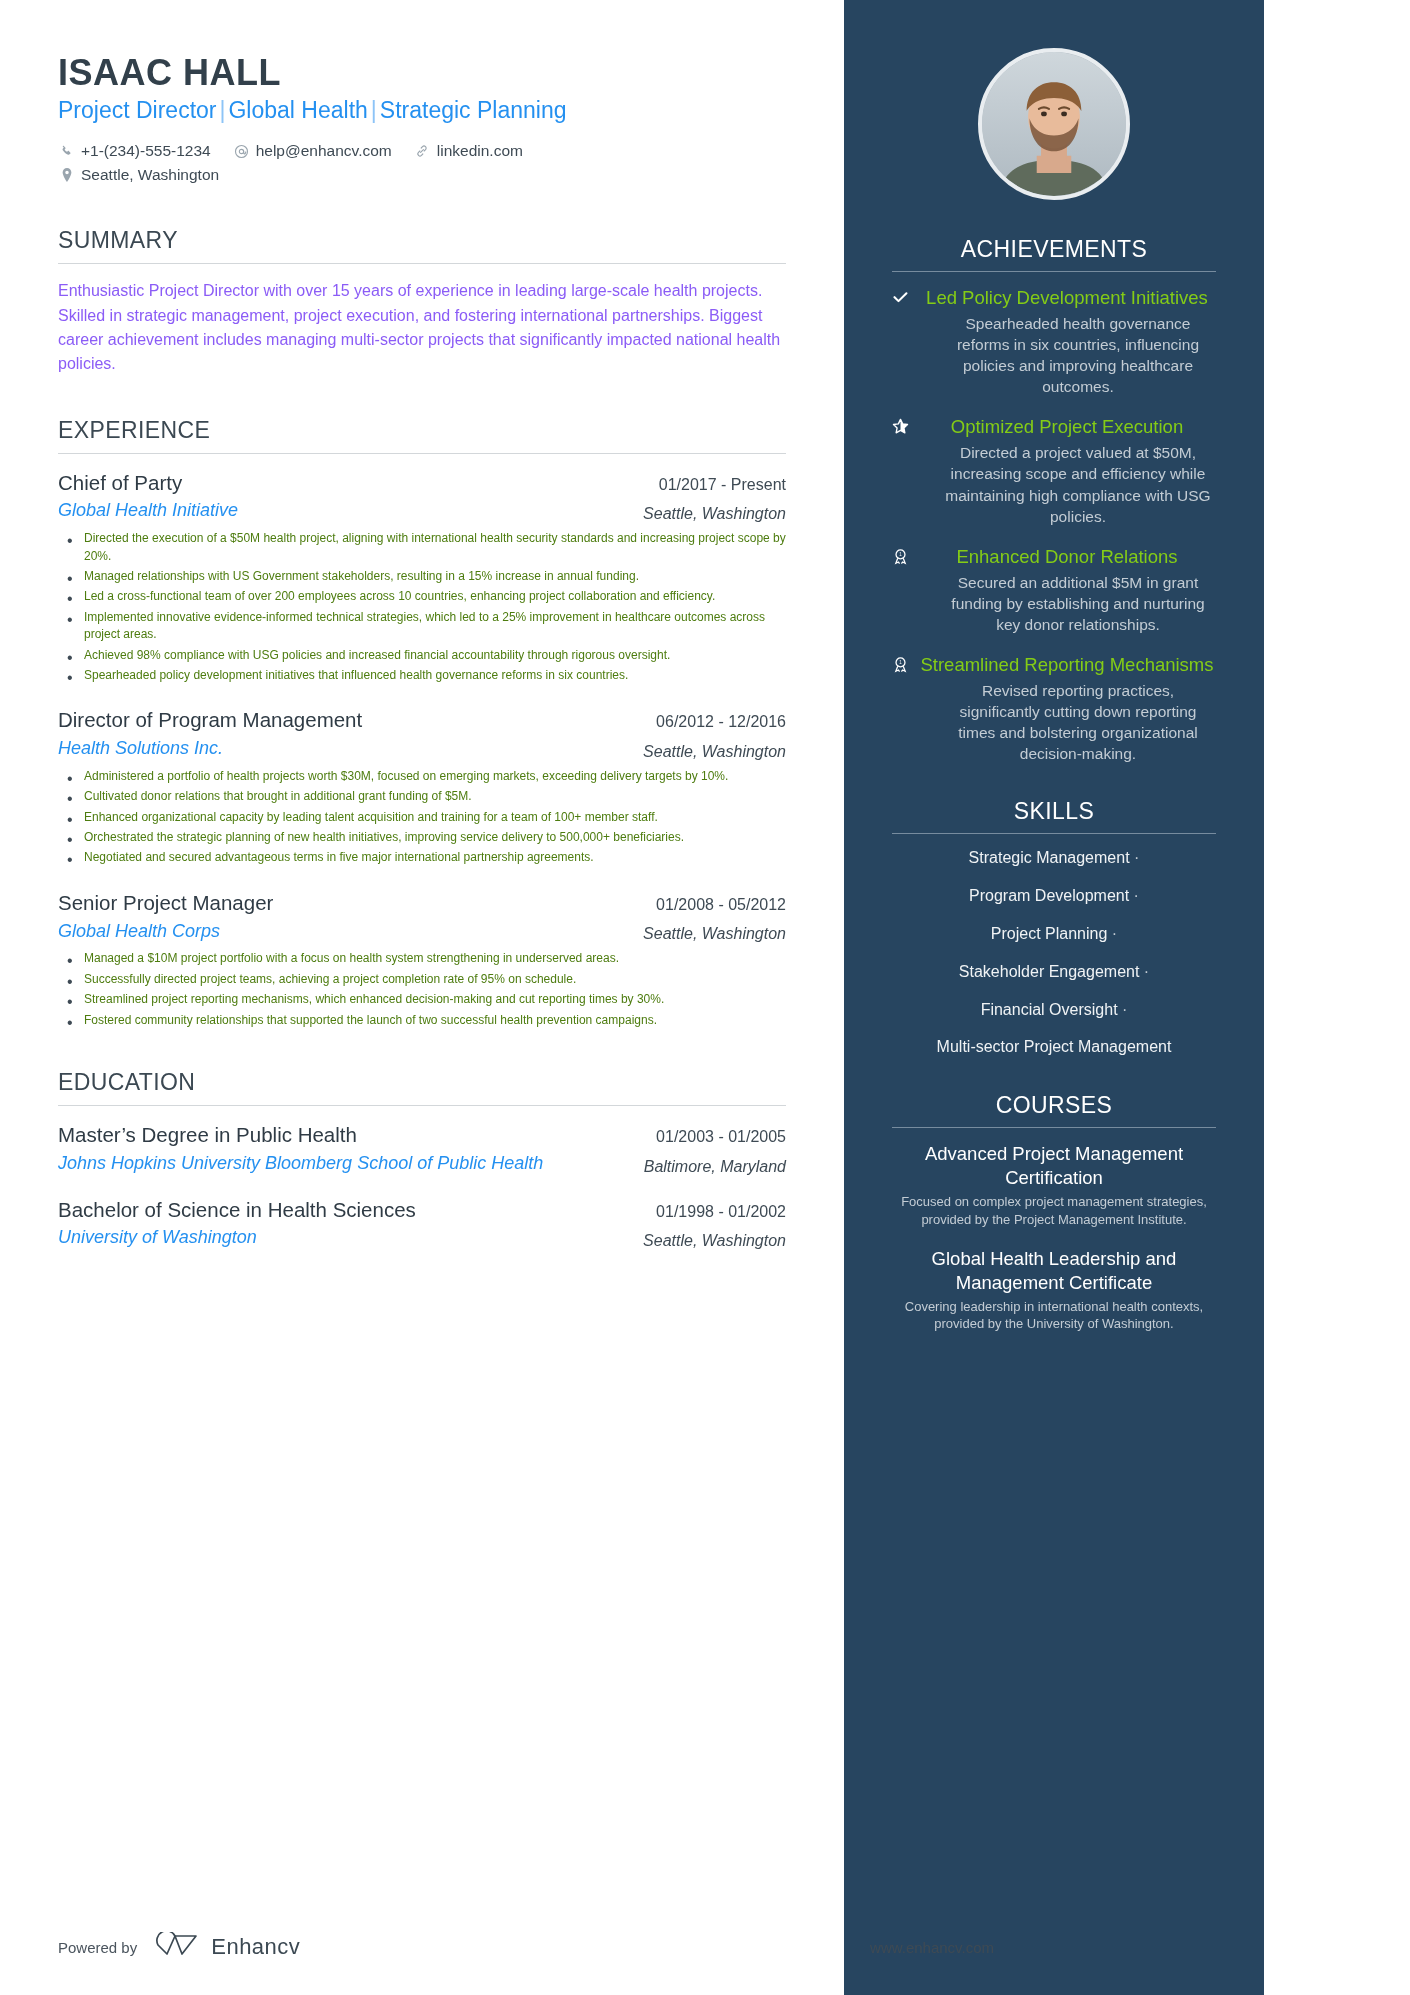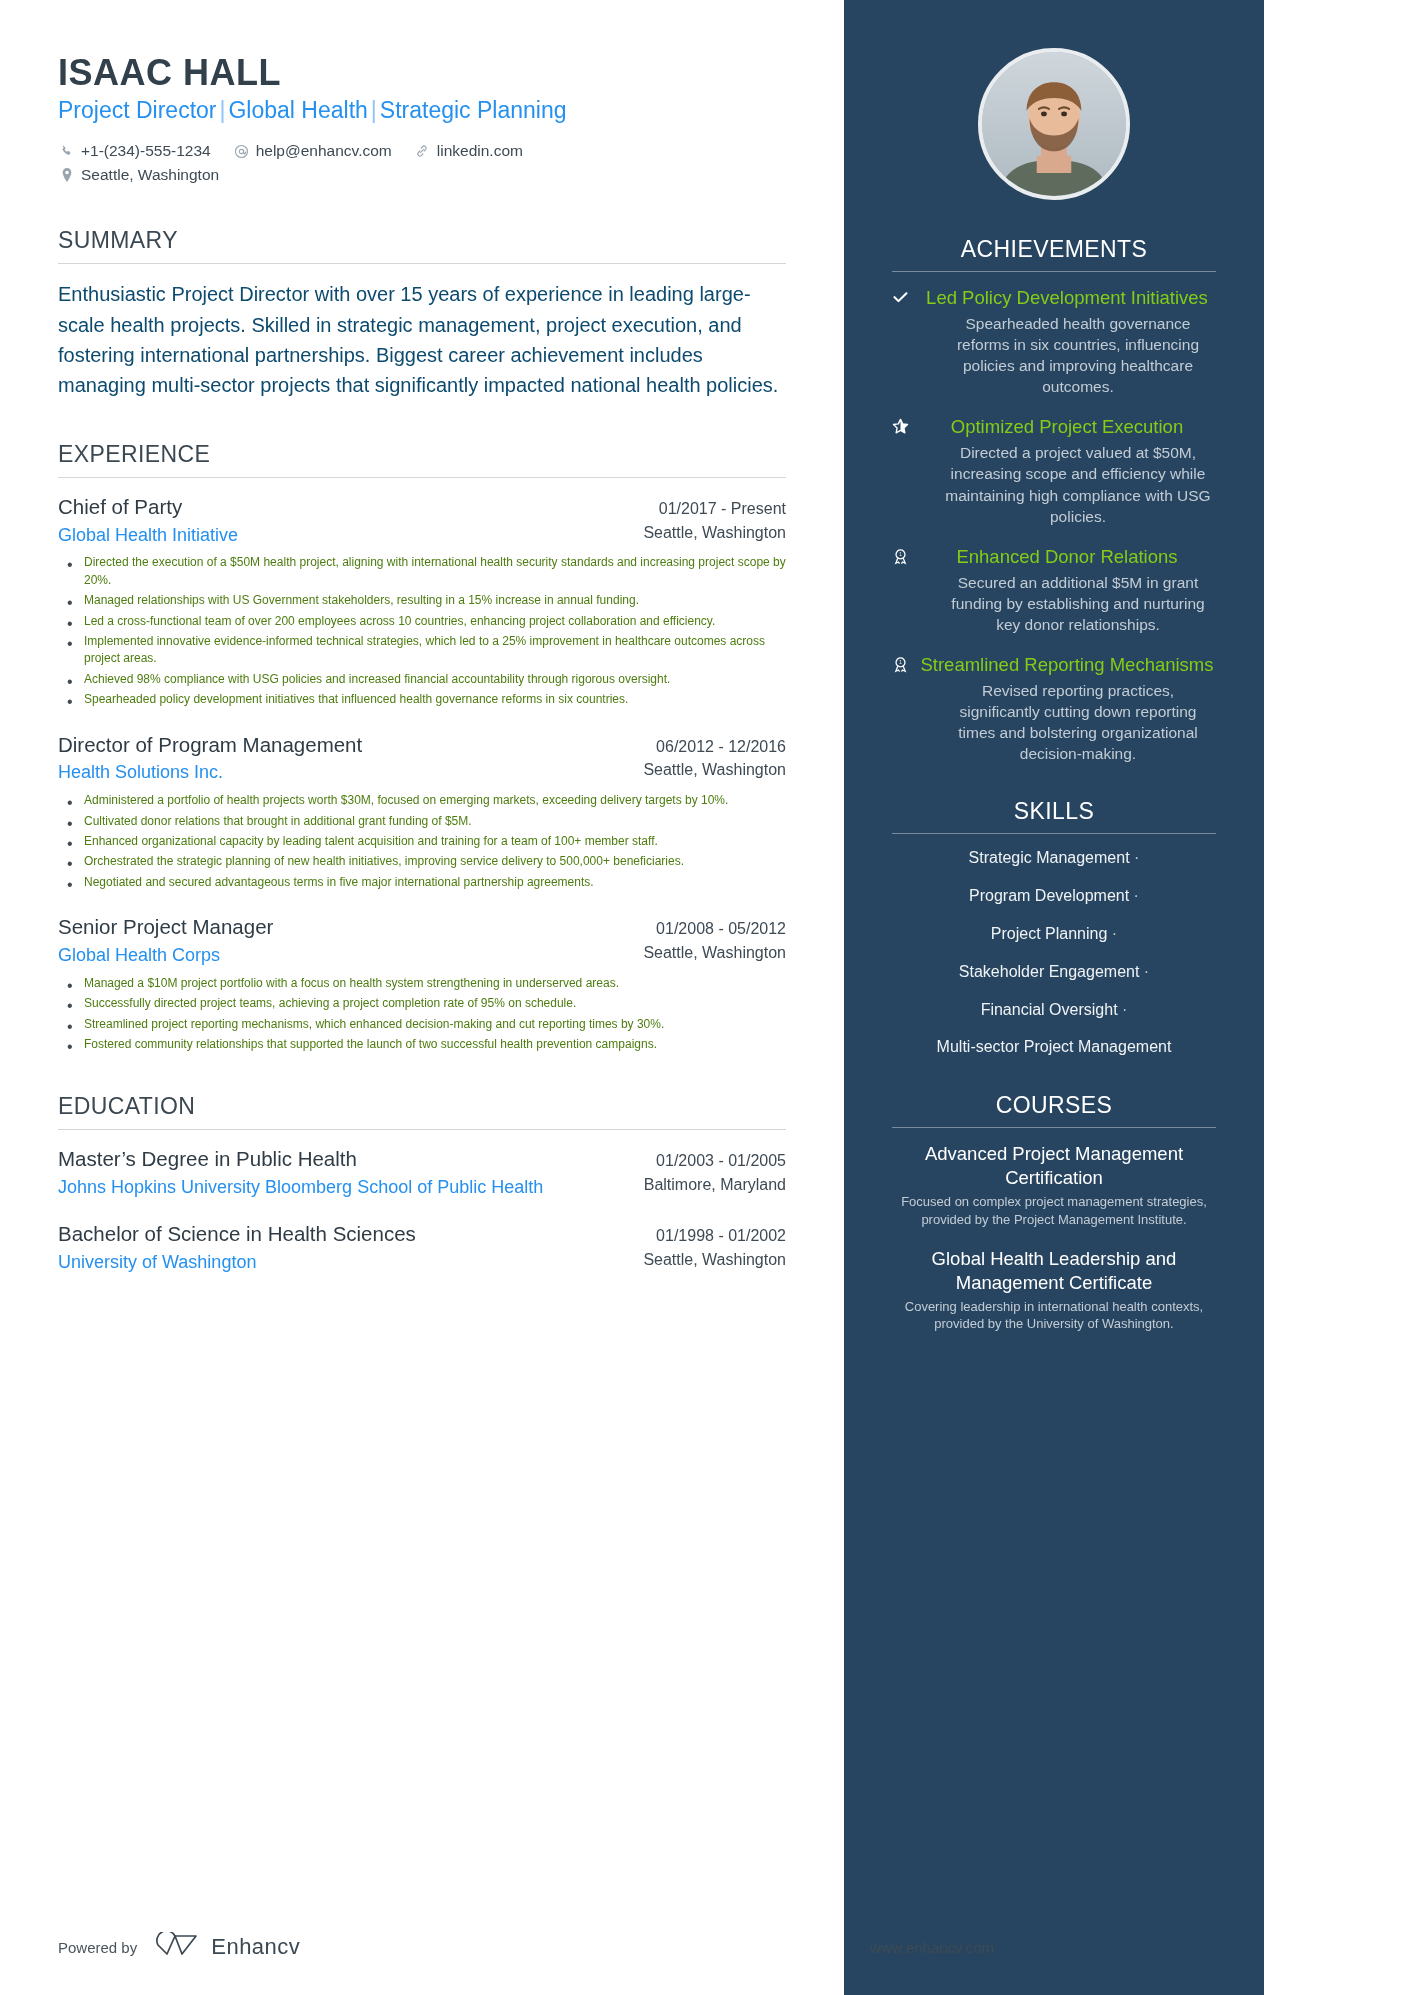--- a/index.html
+++ b/index.html
@@ -76,23 +76,23 @@
     letter-spacing: 0.4px;
     padding-bottom: 9px;
   }
   .section-rule {
     height: 1px;
     background: #d3d7da;
     margin-bottom: 15px;
   }
 
   .summary-text {
-    font-size: 20px;
+    font-size: 16px;
     line-height: 1.52;
-    color: #0c4a6e;
+    color: #8b5cf6;
   }
 
   .job { margin-bottom: 8px; }
   .job + .job { margin-top: 22px; }
   .job-row {
     display: flex;
     justify-content: space-between;
     align-items: baseline;
     gap: 16px;
   }
@@ -116,23 +116,24 @@
   }
   .job-loc {
     font-size: 16px;
     color: #3e4a54;
     white-space: nowrap;
     flex: 0 0 auto;
   }
   .job-sub-row {
     display: flex;
     justify-content: space-between;
-    align-items: flex-start;
+    align-items: flex-end;
     margin-top: 3px;
     margin-bottom: 7px;
+    font-style: italic;
   }
   ul.bullets { list-style: none; }
   ul.bullets li {
     position: relative;
     padding-left: 26px;
     font-size: 12px;
     line-height: 1.45;
     color: #4d7c0f;
     margin-bottom: 3px;
   }

